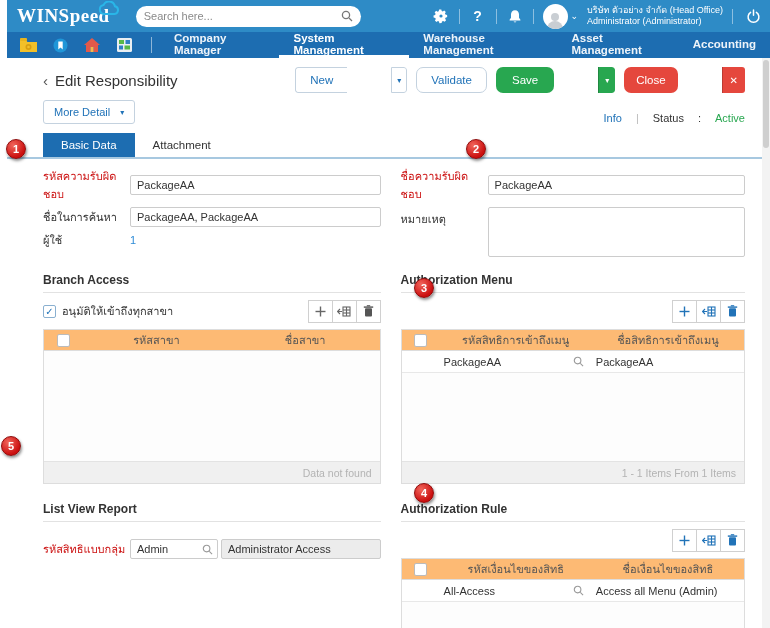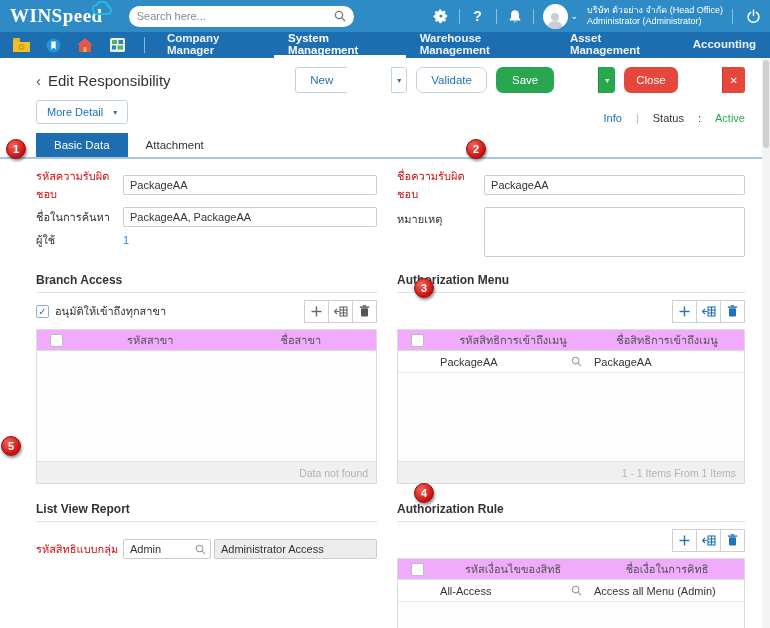--- a/index.html
+++ b/index.html
@@ -1,18 +1,18 @@
 <!DOCTYPE html>
 <html><head>
 <meta charset="utf-8">
 <style>
   * { margin:0; padding:0; box-sizing:border-box; }
   html,body { background:#fff; }
   body { font-family:"Liberation Sans", sans-serif; }
-  .app { position:relative; width:770px; height:628px; background:#fff; overflow:hidden; }
+  .app { position:relative; width:770px; height:628px; background:#fff; overflow:hidden;padding-left:7px; }
 
   
   .topbar { height:32px; background:#2e8bc6; display:flex; align-items:center; padding:0 6px 0 10px; }
   .logo-wrap { position:relative; margin-right:26px; }
   .logo { font-family:"Liberation Serif", serif; font-weight:bold; font-size:19px; color:#fff; letter-spacing:.5px; }
   .cloud { position:absolute; top:-4px; right:-10px; }
   .search-pill { display:flex; align-items:center; background:#fff; border-radius:11px; height:21px; width:225px; padding:0 8px; }
   .search-pill input { border:none; outline:none; flex:1; font-size:11px; color:#444; background:transparent; }
   .search-pill input::placeholder { color:#8a8a8a; }
   .top-right { margin-left:auto; display:flex; align-items:center; gap:9px; color:#fff; }
@@ -79,21 +79,21 @@
   .sec-title { font-size:12px; font-weight:bold; color:#333; padding:6px 0 5px; border-bottom:1px solid #e2e2e2; }
   .toolbar { display:flex; align-items:center; margin:6px 0 6px; min-height:24px; }
   .tools { margin-left:auto; display:flex; }
   .tool-btn { width:25px; height:23px; background:#fff; border:1px solid #d0d0d0; display:flex; align-items:center; justify-content:center; cursor:pointer; margin-left:-1px; }
   .chk-row { display:flex; align-items:center; gap:6px; }
   .chk { width:13px; height:13px; border:1px solid #8ab0d0; border-radius:2px; background:#fff; display:flex; align-items:center; justify-content:center; font-size:10px; color:#2173b8; cursor:pointer; }
   .chk.empty { border-color:#bbb; }
   .chk-label { font-size:11px; color:#333; }
 
   .grid-table { border:1px solid #ddd; background:#fff; }
-  .gt-head { display:grid; grid-template-columns:38px 1fr 1fr; background:#f0abfc; border-bottom:1px solid #ddd; height:21px; align-items:center; }
+  .gt-head { display:grid; grid-template-columns:38px 1fr 1fr; background:#fdba74; border-bottom:1px solid #ddd; height:21px; align-items:center; }
   .gt-head .hcell { font-size:11px; color:#555; text-align:center; }
   .gt-head .hchk { display:flex; justify-content:center; }
   .gt-row { display:grid; grid-template-columns:38px 1fr 1fr; height:22px; align-items:center; border-bottom:1px solid #e8e8e8; }
   .cell-code { display:flex; align-items:center; font-size:11px; color:#333; padding:0 8px 0 4px; }
   .cell-code .txt { flex:1; }
   .cell-name { font-size:11px; color:#333; padding-left:4px; }
   .gt-body { background:#fdfdfd; }
   .gt-foot { background:#f0f0f0; border-top:1px solid #e3e3e3; height:22px; line-height:22px; text-align:right; padding-right:8px; font-size:10.5px; color:#b3b3b3; }
 
   .lvr-row { display:flex; align-items:center; margin-top:17px; }
@@ -427,21 +427,21 @@
               </svg>
           </span>
         </span>
       </div>
       <div class="grid-table">
         <div class="gt-head">
           <span class="hchk">
               <span class="chk empty"></span>
             </span>
           <span class="hcell">รหัสเงื่อนไขของสิทธิ</span>
-          <span class="hcell">ชื่อเงื่อในการคิทธิ</span>
+          <span class="hcell">ชื่อเงื่อนไขของสิทธิ</span>
         </div>
         <div class="gt-row">
           <span class="hchk"></span>
           <span class="cell-code">
             <span class="txt">All-Access</span>
             <span>
               <svg width="11" height="11" viewBox="0 0 12 12">
                   <circle cx="5" cy="5" r="3.6" fill="none" stroke="#999" stroke-width="1.2"></circle>
                   <line x1="8" y1="8" x2="11" y2="11" stroke="#999" stroke-width="1.2"></line>
                 </svg>

